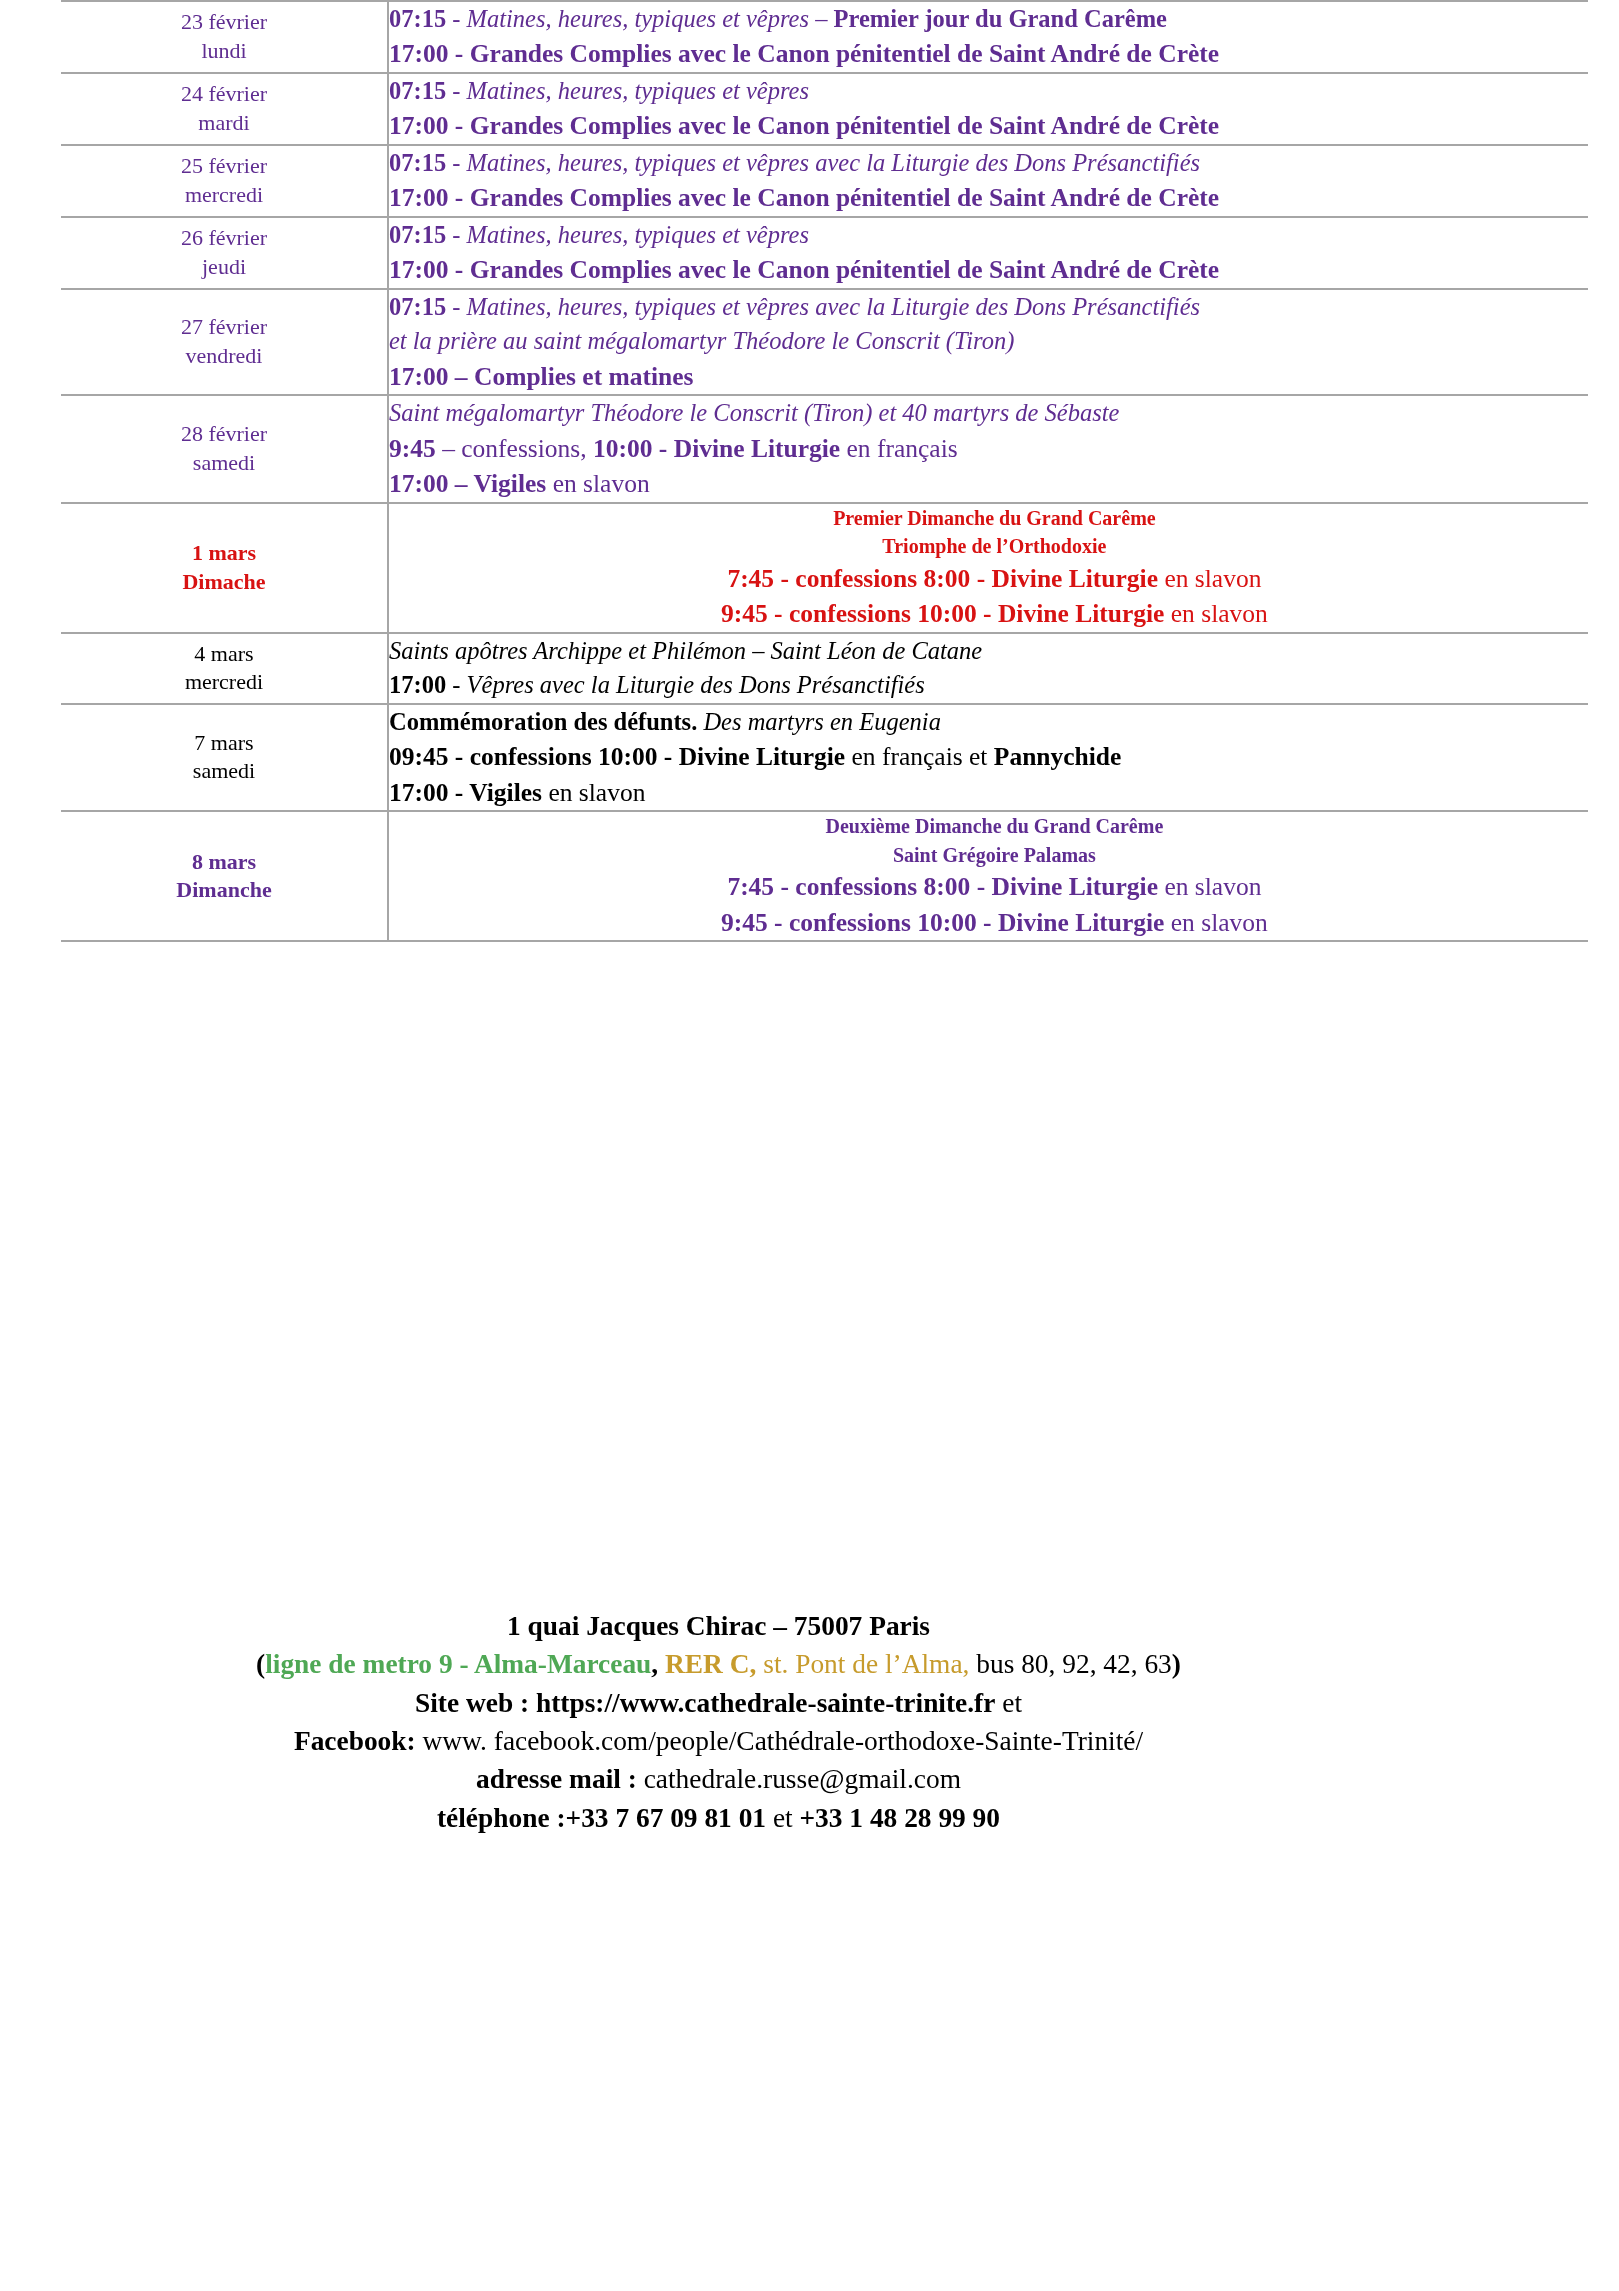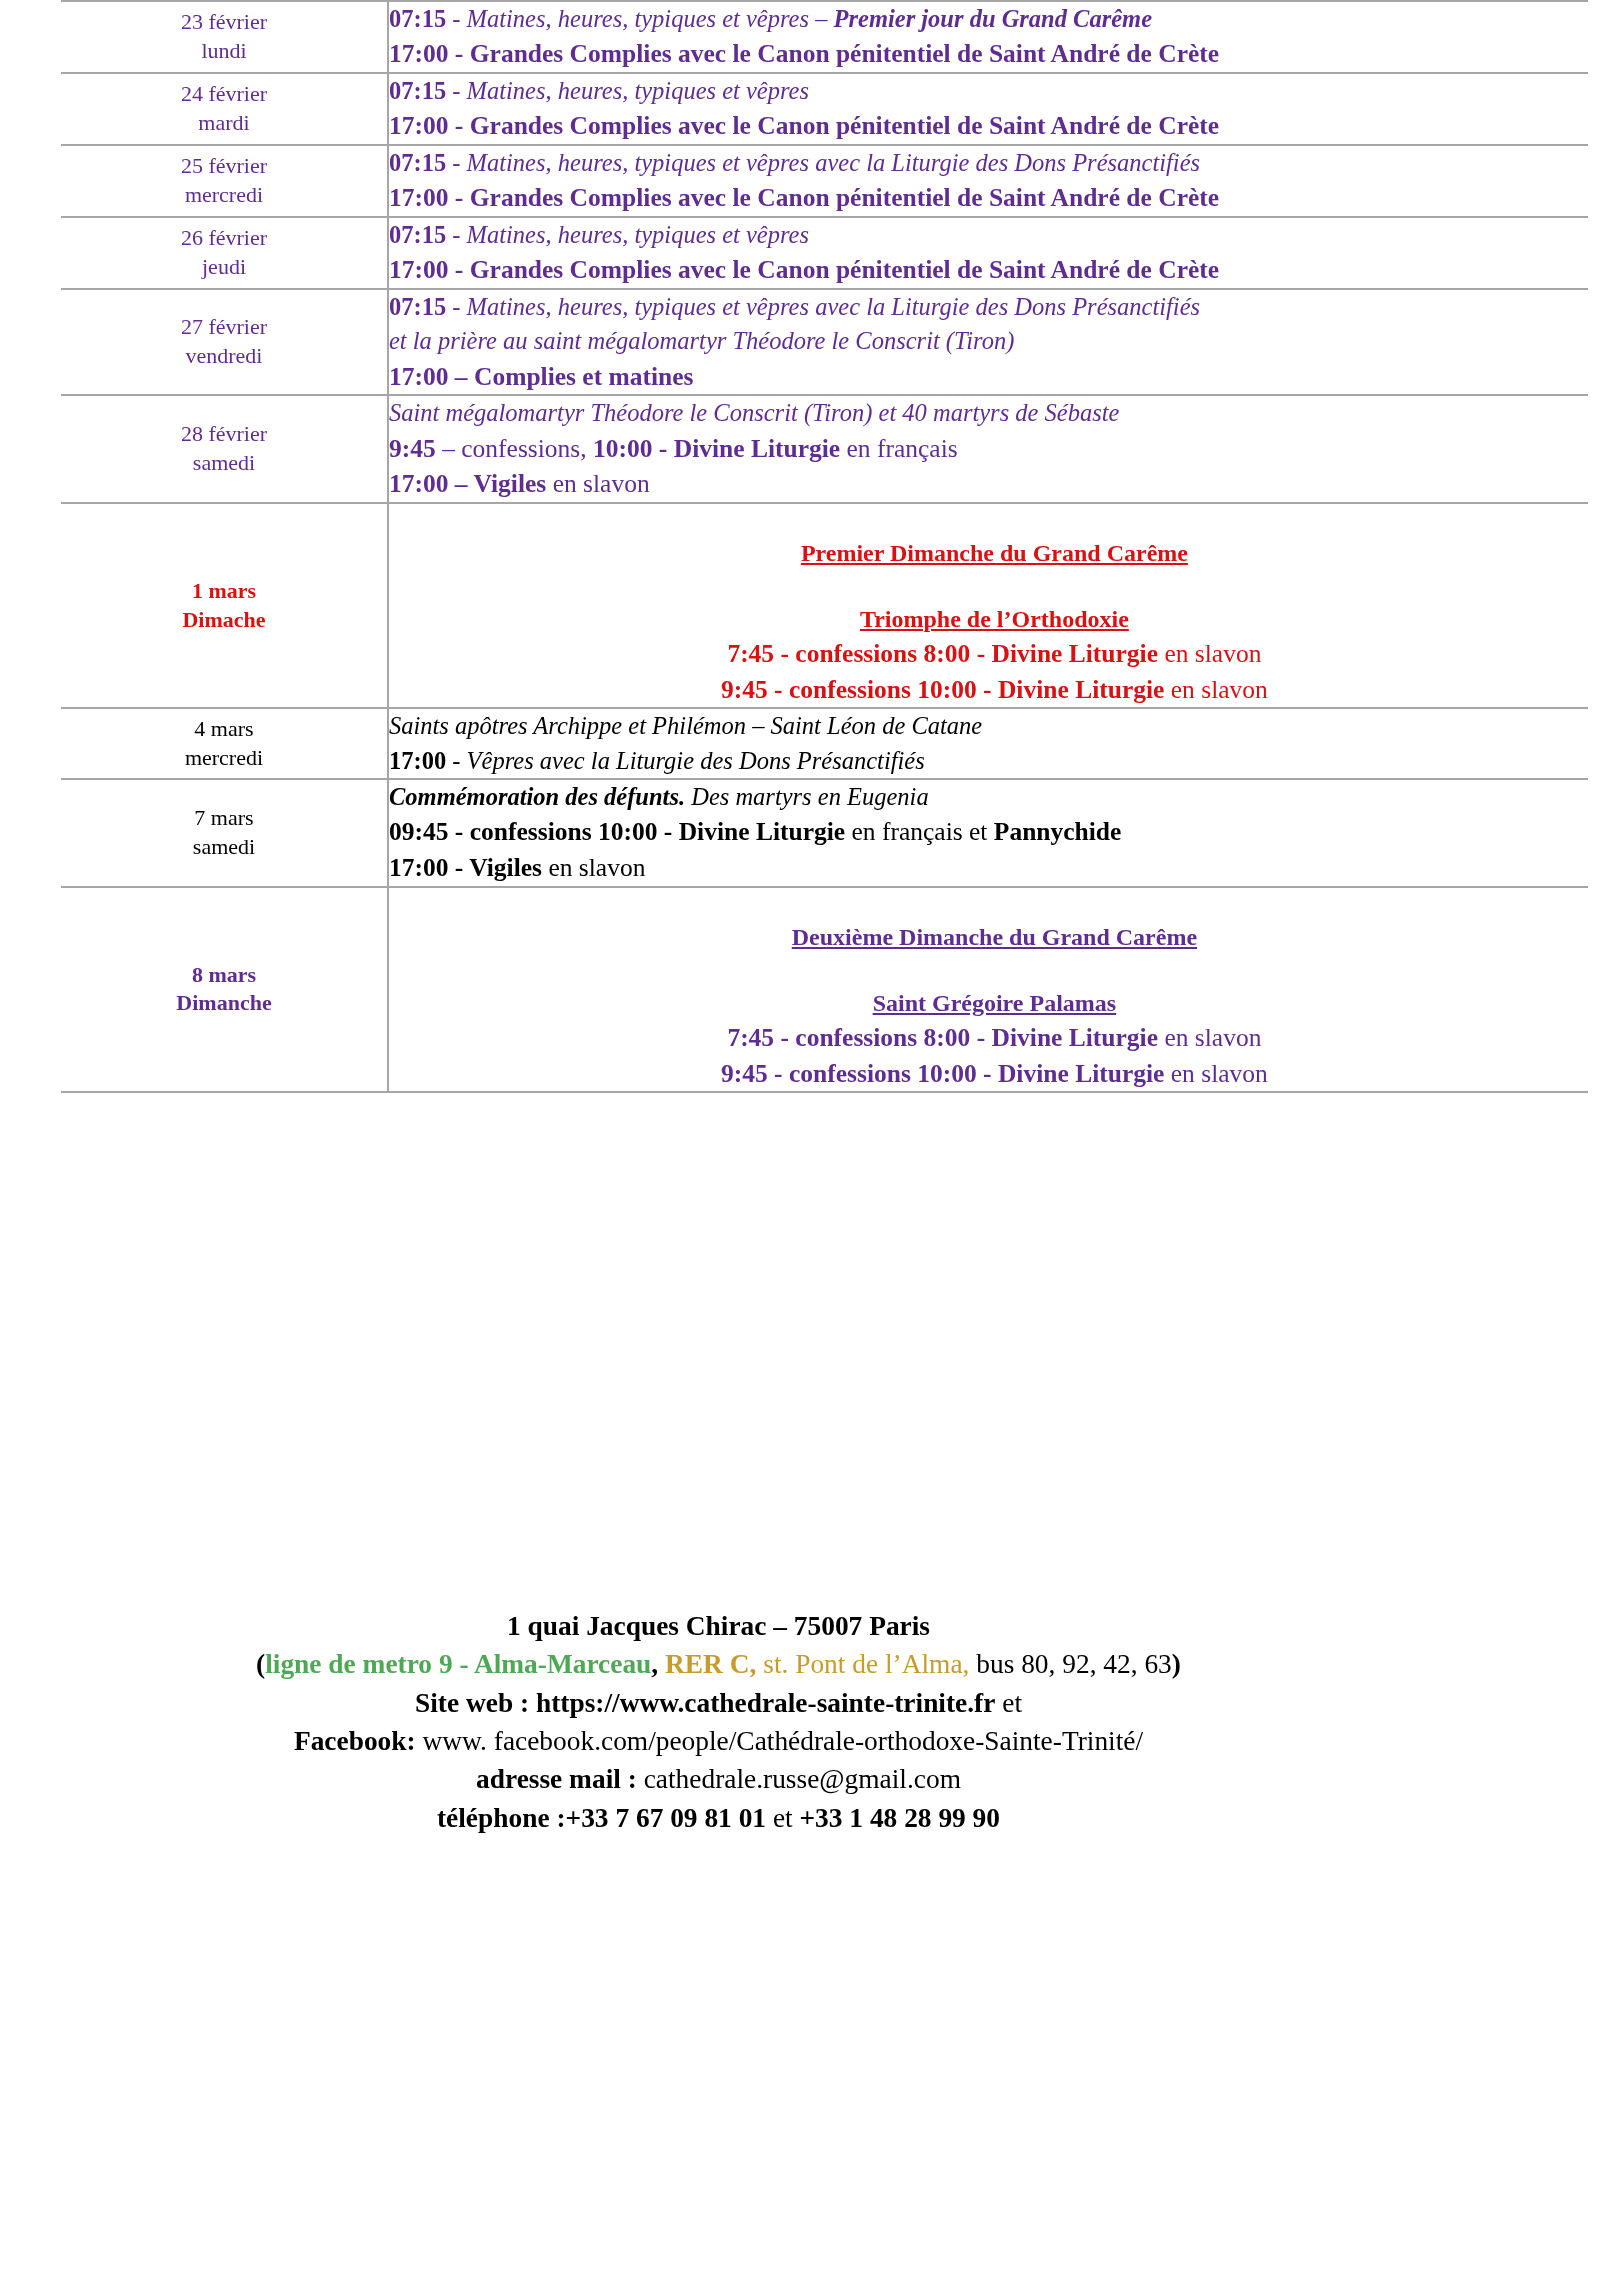--- a/index.html
+++ b/index.html
@@ -67,32 +67,30 @@
   
   .c-purple { color: #5f2d91; }
   .c-red    { color: #d81212; }
   .c-black  { color: #000000; }
   .c-green  { color: #4fa855; }
   .c-olive  { color: #c79b2c; }
 
   
   .b  { font-weight: bold; }
   .i  { font-style: italic; font-family: Liberation Serif, serif; }
-  .bi { font-weight: bold; font-style: italic; }
+  .bi { font-weight: bold; }
   .n  { font-weight: normal; font-style: normal; }
 
   .date-cell .d-strong { font-weight: bold; }
 
   .hdr-line {
     display: block;
     font-weight: bold;
-    text-decoration: underline;
-    font-size: 24px;
+    font-size: 20px;
     line-height: 1.42;
-    margin-top: 32px;
   }
 
   .big-line { font-size: 25.5px; }
 
   
   .footer {
     position: absolute;
     left: 0;
     top: 1607px;
     width: 1437px;

